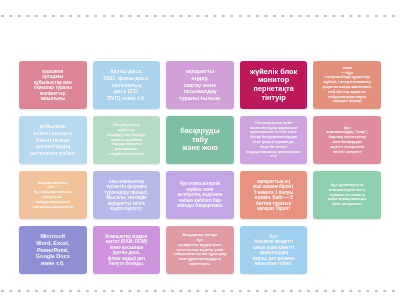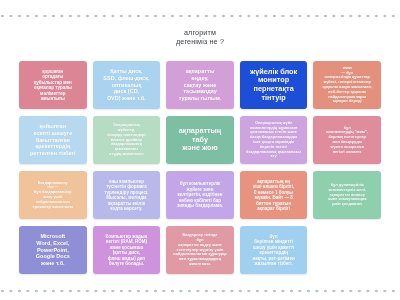--- a/index.html
+++ b/index.html
@@ -80,22 +80,20 @@
   .card.s-sm .txt { font-size: 4.5px; line-height: 5.5px; font-weight: 700; }
   .card.s-xs .txt { font-size: 3.9px; line-height: 4.8px; font-weight: 700; }
 </style>
 </head>
 <body>
 
 <div id="app">
 
   <div class="dot-rail top"></div>
 
-  <div class="title">алгоритм
-дегеніміз не ?</div>
 
   <div class="grid">
       <div class="card s-sm" style="background: rgb(219, 133, 149);">
         <span class="txt">қоршаған
 ортадағы
 құбылыстар мен
 оқиғалар туралы
 мәліметтер
 жиынтығы</span>
       </div>
@@ -106,21 +104,21 @@
 диск (CD,
 DVD) және т.б.</span>
       </div>
       <div class="card s-md" style="background: rgb(211, 159, 216);">
         <span class="txt">ақпаратты
 өңдеу,
 сақтау және
 тасымалдау
 туралы ғылым.</span>
       </div>
-      <div class="card s-lg" style="background: #1d4ed8;">
+      <div class="card s-lg" style="background: #be185d;">
         <span class="txt">жүйелік блок
 монитор
 пернетақта
 тінтуір</span>
       </div>
       <div class="card s-xs" style="background: rgb(227, 145, 124);">
         <span class="txt">www
 — бұл
 гипермәтіндік құжаттар
 жүйесі, гиперсілтемелер
@@ -139,21 +137,21 @@
       <div class="card s-xs" style="background: rgb(183, 220, 196);">
         <span class="txt">Операциялық
 жүйелер,
 басқару панельдері
 немесе драйвер
 бағдарламалық
 қамтамасыз
 етудің жиынтығы</span>
       </div>
       <div class="card s-lg" style="background: rgb(124, 191, 162);">
-        <span class="txt">ақпараттың
+        <span class="txt">басқаруды
 табу
 және жою</span>
       </div>
       <div class="card s-xs" style="background: rgb(205, 163, 224);">
         <span class="txt">Операциялық жүйе
 компьютердің жұмысын
 қамтамасыз ететін және
 басқа бағдарламаларды
 іске қосуға мүмкіндік
 беретін негізгі

